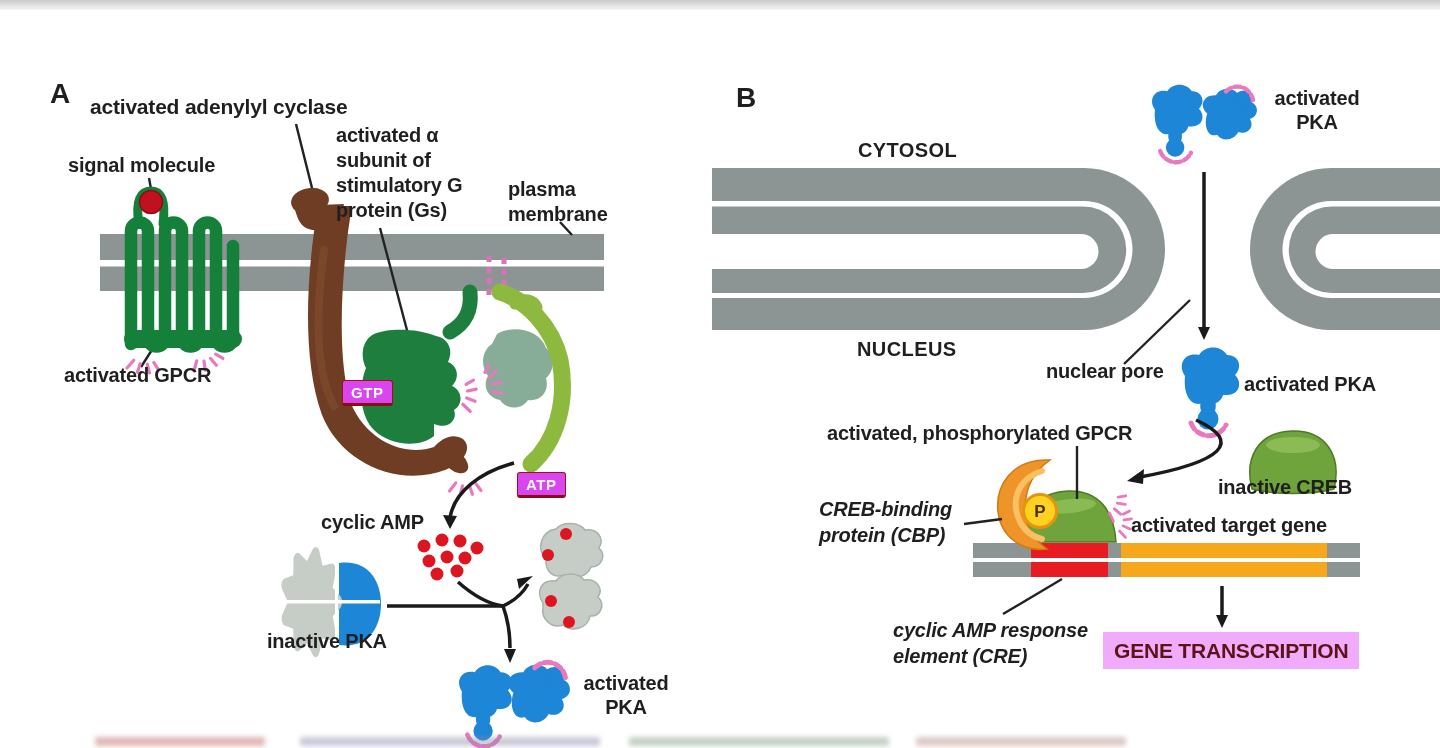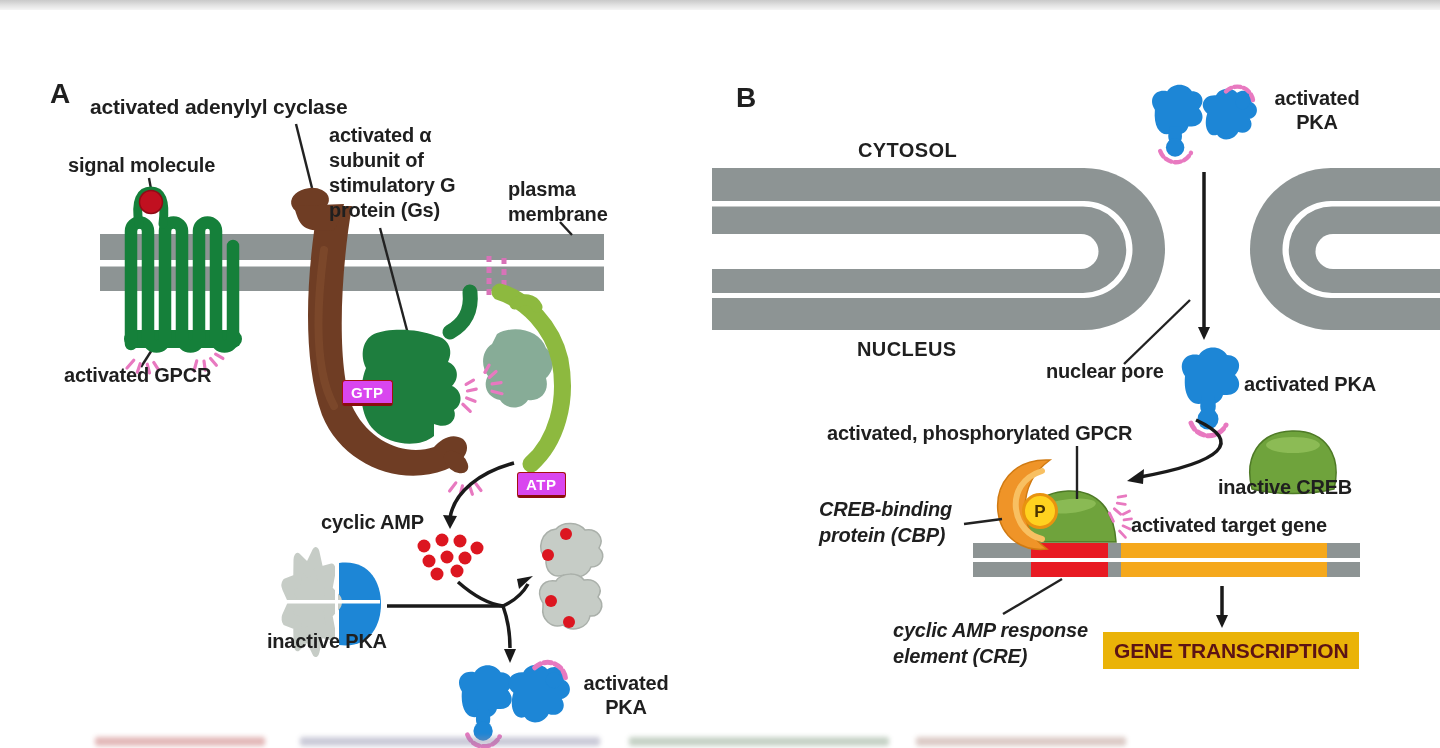--- a/index.html
+++ b/index.html
@@ -13,21 +13,21 @@
   .lh25 .line{line-height:25px;} .lh26 .line{line-height:26px;font-style:italic;} .lh24 .line{line-height:24px;}
   .panel-letter{font-size:28px;font-weight:800;}
   .center{text-align:center;}
   .caps{letter-spacing:0.4px;}
   .badge{position:absolute;background:#d946ef;color:#ffffff;font-weight:700;font-size:15px;
          letter-spacing:.6px;padding:4px 8px 3px 8px;border-radius:3px;
          border:1px solid #a31010;border-bottom:3px solid #8a0d0d;line-height:1;}
   .pcircle{position:absolute;width:30px;height:30px;border-radius:50%;background:#ffd21f;
            border:3px solid #e8930f;color:#4a3300;font-weight:800;font-size:17px;
            display:flex;align-items:center;justify-content:center;line-height:1;}
-  .transcript{position:absolute;background:#eab308;color:#5c1315;font-weight:800;
+  .transcript{position:absolute;background:#f0abfc;color:#5c1315;font-weight:800;
               font-size:21px;letter-spacing:-0.2px;padding:8px 11px;line-height:1;}
   .smudge{position:absolute;top:737px;height:11px;filter:blur(2.5px);opacity:.45;}
   .smudge span{display:inline-block;height:9px;border-radius:2px;vertical-align:top;}
 </style>
 </head>
 <body>
 
 <div class="stage">
 
   <div class="topbar"></div>
@@ -217,21 +217,21 @@
 
     <g>
       <line x1="1222" y1="586" x2="1222" y2="618" stroke="#1a1a1a" stroke-width="3.5"></line>
       <polygon points="1222,628 1216,615 1228,615" fill="#1a1a1a"></polygon>
     </g>
   </svg>
 
   <div class="lbl panel-letter" style="left:50px;top:78px">A</div>
   <div class="lbl" style="left:90px;top:95px;font-size:21px">activated adenylyl cyclase</div>
   <div class="lbl" style="left:68px;top:154px">signal molecule</div>
-  <div class="lbl lh25" style="left:329px;top:123px">
+  <div class="lbl lh25" style="left:336px;top:123px">
     <div class="line">activated α</div>
     <div class="line">subunit of</div>
     <div class="line">stimulatory G</div>
     <div class="line">protein (Gs)</div>
   </div>
   <div class="lbl lh25" style="left:508px;top:177px">
     <div class="line">plasma</div>
     <div class="line">membrane</div>
   </div>
   <div class="lbl" style="left:64px;top:364px">activated GPCR</div>

